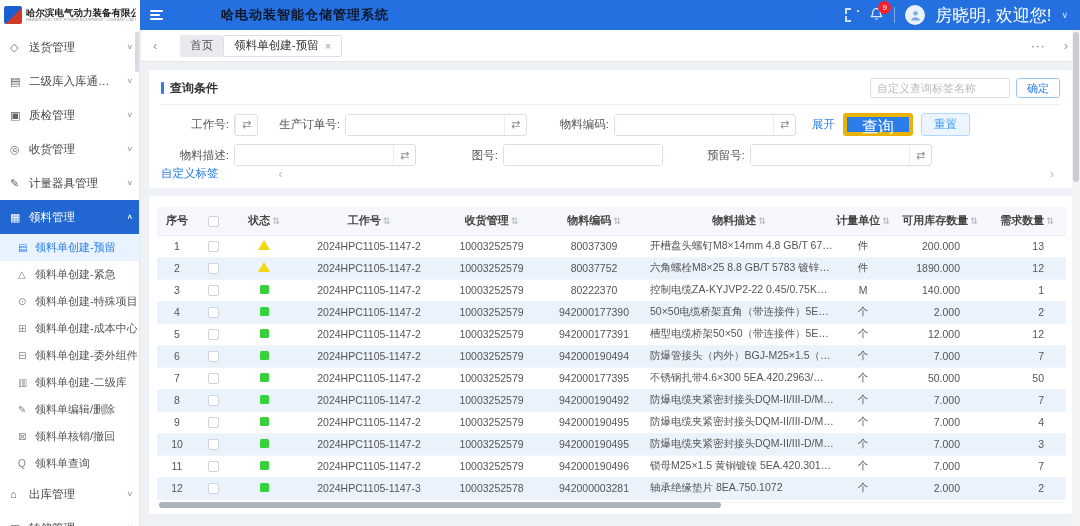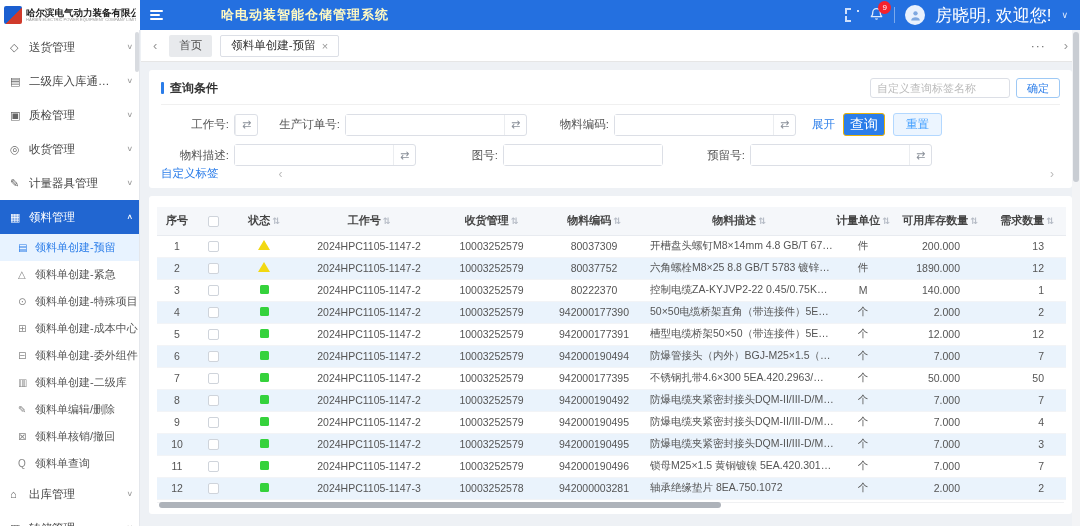--- a/index.html
+++ b/index.html
@@ -11,21 +11,21 @@
     background:#2470e0; display:flex; align-items:center; z-index:10; }
   .logo-box { width:140px; height:30px; background:#fff; display:flex; align-items:center; padding:0 4px; gap:4px; flex:none; }
   .logo-mark { width:18px; height:18px; flex:none; border-radius:2px;
     background:linear-gradient(135deg,#1b5fd0 0 55%,#d03a2b 55% 100%); }
   .logo-text { display:flex; flex-direction:column; line-height:1.05; overflow:hidden; }
   .logo-cn { font-size:9.5px; font-weight:bold; color:#222; white-space:nowrap; }
   .logo-en { font-size:4.5px; color:#999; white-space:nowrap; transform:scale(.9); transform-origin:left; }
   .hamburger { margin-left:10px; display:flex; flex-direction:column; gap:2px; cursor:pointer; }
   .hamburger i { display:block; width:13px; height:2px; background:#fff; border-radius:1px; }
   .hamburger i:nth-child(2){ width:10px; }
-  .app-title { color:#fef9c3; font-size:13px; font-weight:bold; margin-left:14px; letter-spacing:1px;padding-left:44px; }
+  .app-title { color:#0f172a; font-size:13px; font-weight:bold; margin-left:14px; letter-spacing:1px;padding-left:44px; }
   .header-right { margin-left:auto; display:flex; align-items:center; gap:10px; padding-right:12px; color:#fff; }
   .fs-icon { width:14px; height:14px; position:relative; }
   .fs-icon:before,.fs-icon:after{ content:""; position:absolute; width:4px; height:4px; }
   .fs-icon:before{ left:0; top:0; border-left:2px solid #cfe0fb; border-top:2px solid #cfe0fb; box-shadow:10px 0 0 -2px #cfe0fb; }
   .fs-icon:after{ left:0; bottom:0; border-left:2px solid #cfe0fb; border-bottom:2px solid #cfe0fb; }
   .bell-wrap { position:relative; }
   .badge { position:absolute; top:-5px; right:-7px; background:#f5222d; color:#fff; font-size:8px;
     min-width:13px; height:13px; line-height:13px; border-radius:7px; text-align:center; padding:0 2px; }
   .hdr-divider { width:1px; height:16px; background:rgba(255,255,255,.4); }
   .avatar { width:20px; height:20px; border-radius:50%; background:#e9f1fd; display:flex; align-items:center; justify-content:center; }
@@ -76,22 +76,22 @@
     border-radius:3px; font-size:11px; cursor:pointer; }
   .q-row { display:flex; align-items:center; margin-top:8px; }
   .q-item { display:flex; align-items:center; margin-right:14px; }
   .q-item label { width:68px; text-align:right; color:#555; font-size:11.5px; margin-right:5px; flex:none; }
   .q-input-wrap { display:flex; align-items:center; border:1px solid #dcdfe6; border-radius:3px; height:22px; background:#fff; }
   .q-input { border:none; outline:none; height:20px; padding:0 6px; font-size:11px; width:158px; color:#333; }
   .q-suffix { width:22px; height:20px; border-left:1px solid #ebedf0; display:flex; align-items:center;
     justify-content:center; color:#8a9099; font-size:11px; cursor:pointer; }
   .q-actions { display:flex; align-items:center; gap:8px; margin-left:2px; }
   .link-blue { color:#2b7de9; cursor:pointer; font-size:11.5px; }
-  .btn-primary { height:23px; padding:0 6px; background:#2b7de9; border:1px solid #eab308; color:#fff;
-    border-radius:3px; font-size:14px; cursor:pointer; }
+  .btn-primary { height:23px; padding:0 15px; background:#2b7de9; border:4px solid #eab308; color:#fff;
+    border-radius:3px; font-size:16px; cursor:pointer; }
   .btn-plain { height:23px; padding:0 12px; background:#ecf5ff; border:1px solid #b3d8ff; color:#409eff;
     border-radius:3px; font-size:11.5px; cursor:pointer; }
   .tag-row { display:flex; align-items:center; gap:60px; }
   .tag-chev { color:#bbb; font-size:12px; cursor:pointer; }
   .tag-chev.right { margin-left:auto; margin-right:6px; }
 
   
   .list-panel { margin:8px 8px 0 8px; padding:6px 8px 0 8px; height:318px; display:flex; flex-direction:column; }
   .list-head { display:flex; align-items:center; }
   .list-actions { margin-left:auto; display:flex; align-items:center; gap:6px; }
@@ -247,21 +247,21 @@
         <span class="s-chev">∨</span>
       </div>
     </div>
 </div>
 <div class="sb-scroll"></div>
 
 <div class="main">
 
   <div class="tabbar">
     <span class="tab-nav">‹</span>
-    <span style="display: flex; gap: 8px;">
+    <span style="display: flex;  margin-left: 11px;">
         <div class="tab inactive">
           <span>首页</span>
         </div>
         <div class="tab active">
           <span>领料单创建-预留</span>
           <span class="tab-close">×</span>
         </div>
       </span>
     <span class="tab-more">···</span>
     <span class="tab-nav">›</span>

